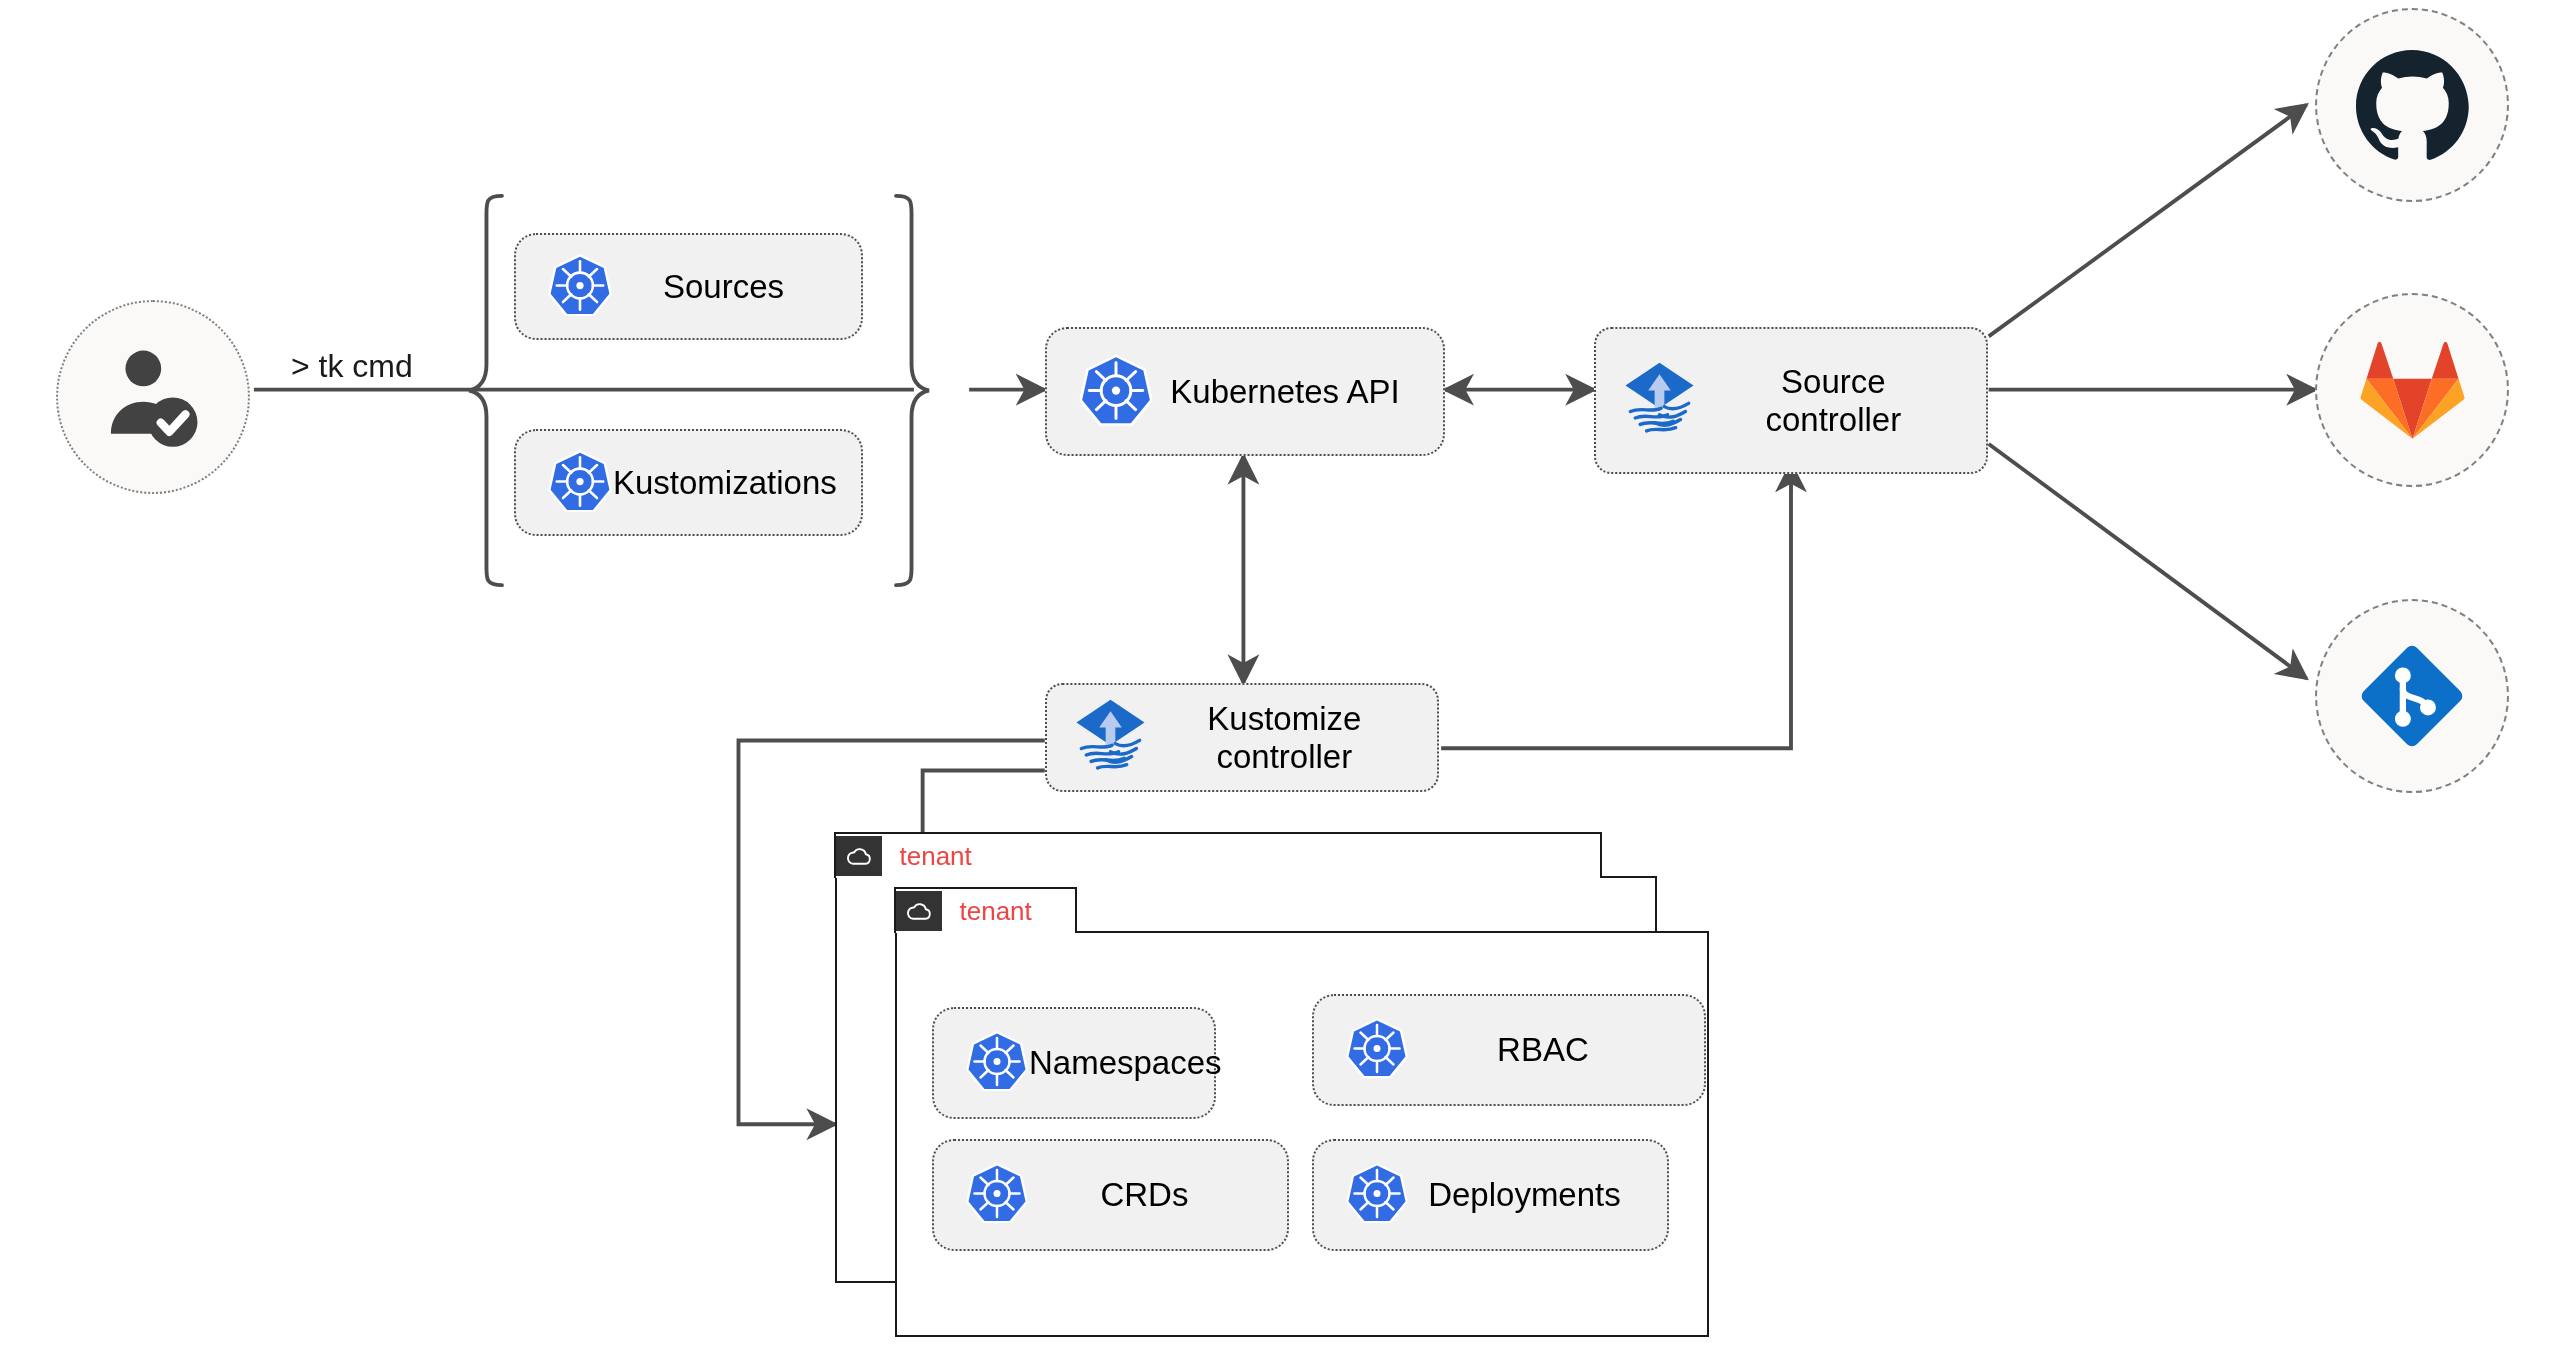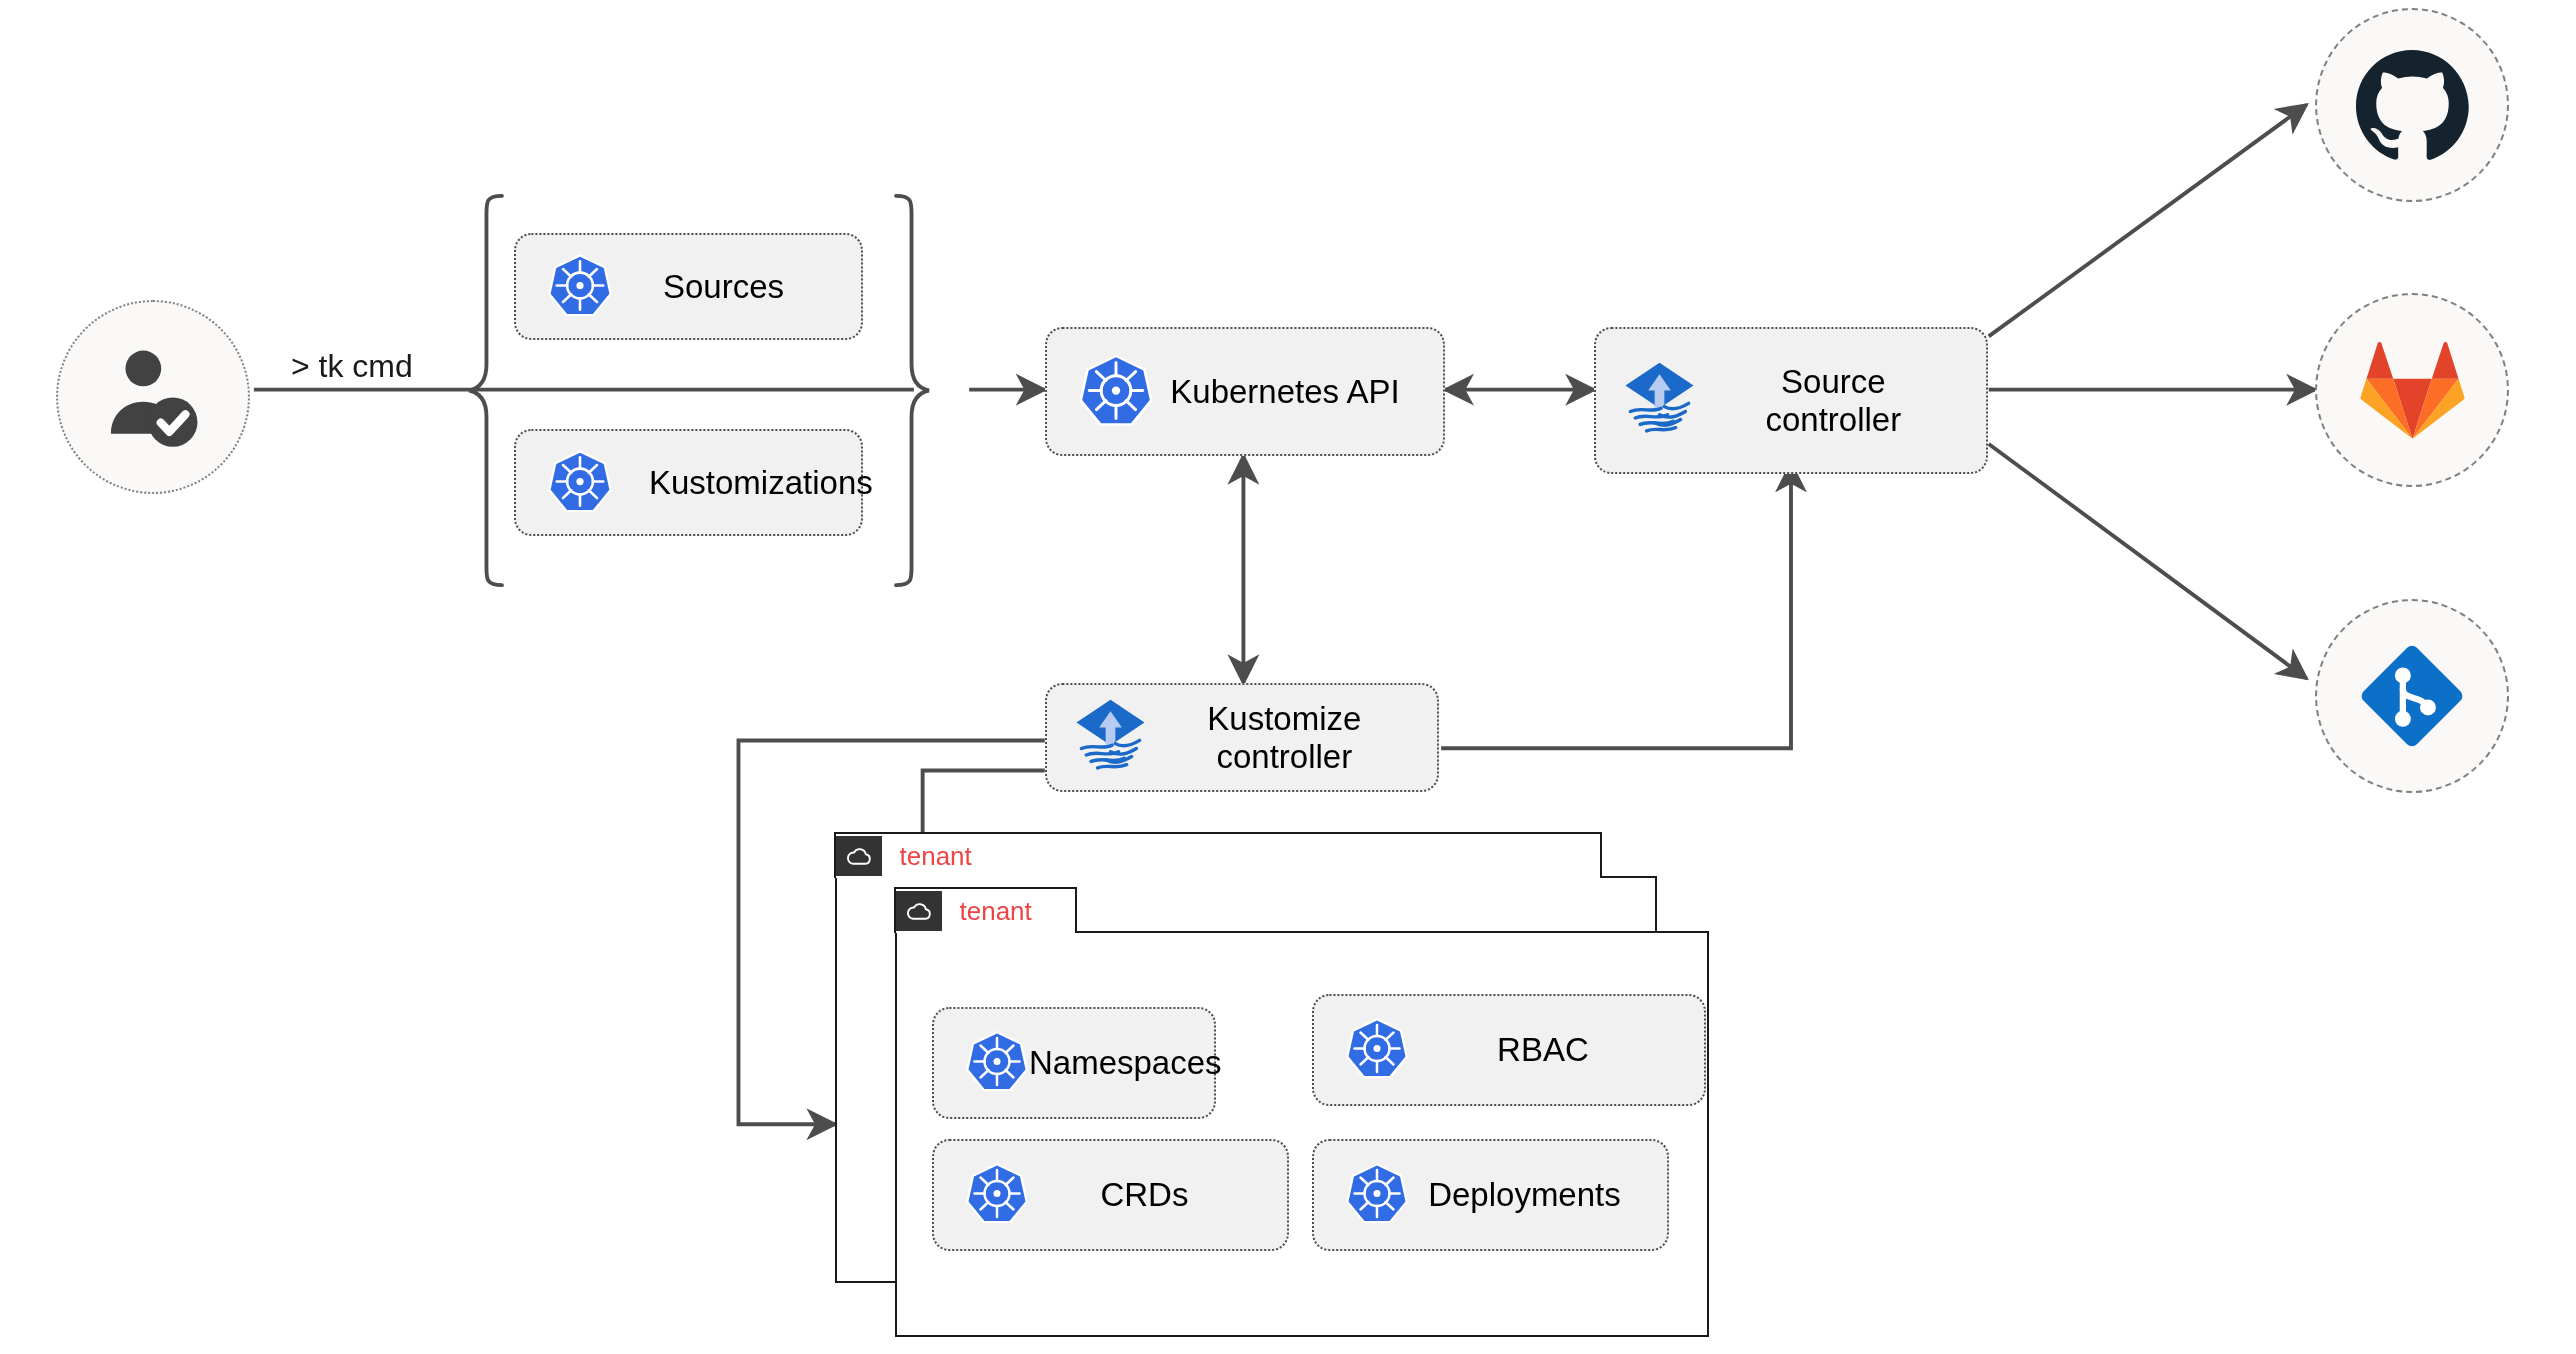--- a/index.html
+++ b/index.html
@@ -24,21 +24,21 @@
     color:#000;
   }
   .node .label{
     font-size:33px;
     line-height:1.15;
     color:#000;
     white-space:pre-line;
   }
 
   
-  .kbox{padding:0 9.7px;}
+  .kbox{padding:0 9.7px;border-radius:22px;}
   .kbox .ico{flex:0 0 auto;margin-left:21.3px;}
   .kbox .label{flex:1 1 auto;text-align:center;padding-right:17.4px;}
 
   
   .fbox .ico{flex:0 0 auto;margin-left:23px;}
   .fbox .label{flex:1 1 auto;text-align:center;padding-right:19.4px;}
 
   
   .circle{
     position:absolute;box-sizing:border-box;
@@ -158,21 +158,21 @@
           <line x1="81" y1="82" x2="97" y2="97"></line>
           <line x1="97" y1="33" x2="81" y2="48"></line>
           <line x1="47" y1="82" x2="31" y2="97"></line>
         </g>
         <circle cx="64" cy="65" r="7" fill="#ffffff"></circle>
       </svg>
     </span>
     <span class="label">Sources</span>
   </div>
 
-  <div class="node kbox" style="left:514px;top:429px;width:349px;height:107px;gap:36px;">
+  <div class="node kbox" style="left:514px;top:429px;width:349px;height:107px;">
     <span class="ico">
       <svg width="66" height="66" viewBox="0 0 128 128">
         <path d="M64 4 L114 28 L126 82 L92 124 L36 124 L2 82 L14 28 Z" fill="#ffffff"></path>
         <path d="M64 9 L110 31 L121 81 L89 120 L39 120 L7 81 L18 31 Z" fill="#326ce5"></path>
         <g fill="none" stroke="#ffffff" stroke-width="5" stroke-linecap="round">
           <circle cx="64" cy="65" r="25"></circle>
           <line x1="64" y1="18" x2="64" y2="40"></line>
             <line x1="64" y1="90" x2="64" y2="112"></line>
           <line x1="19" y1="65" x2="39" y2="65"></line>
             <line x1="89" y1="65" x2="109" y2="65"></line>

